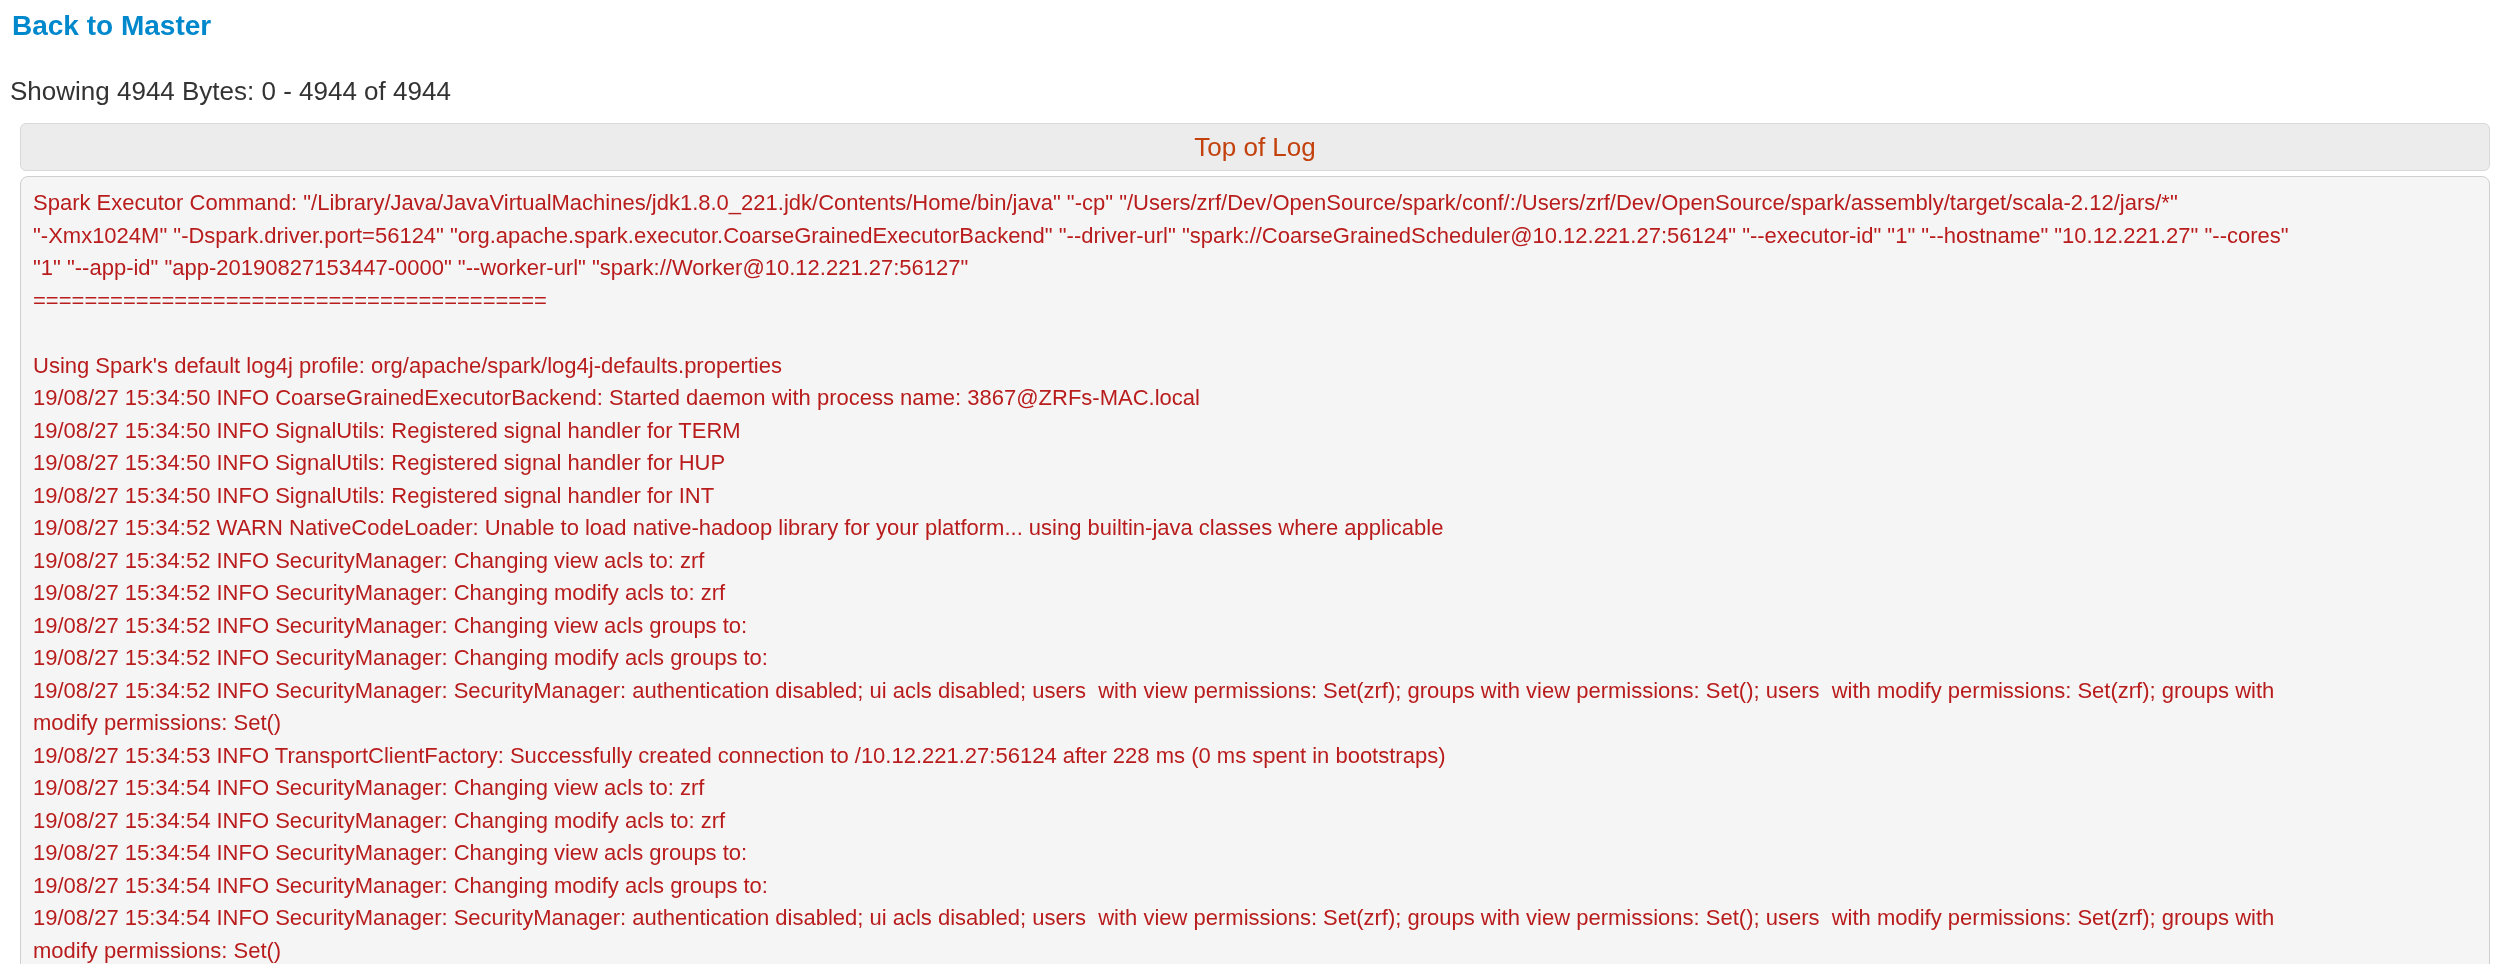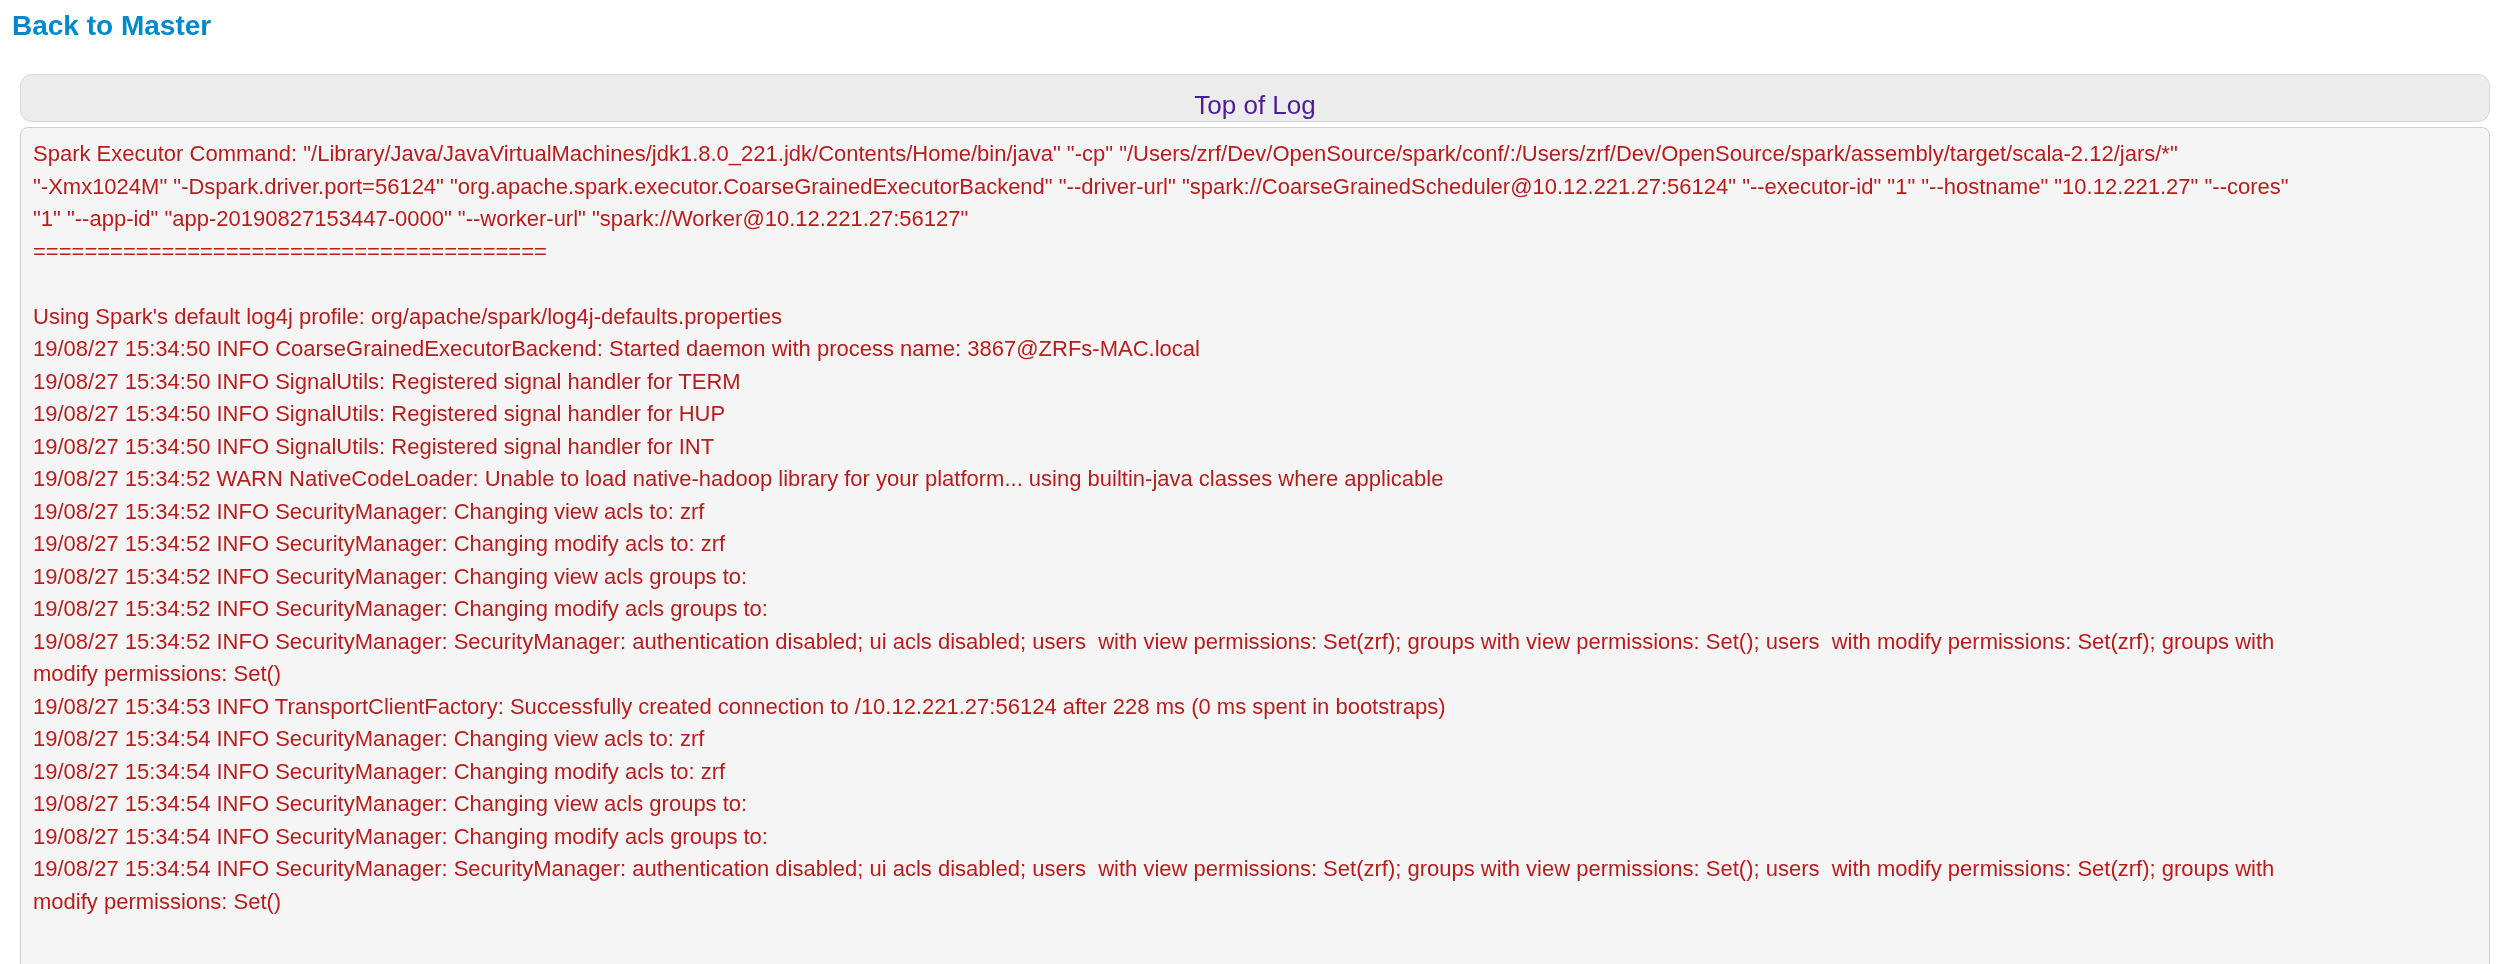--- a/index.html
+++ b/index.html
@@ -6,42 +6,42 @@
     margin: 0;
     padding: 0;
     width: 2510px;
     height: 964px;
     overflow: hidden;
     background: #ffffff;
     font-family: "Liberation Sans", sans-serif;
   }
   .back-link {
     display: inline-block;
-    margin: 10px 0 16px 12px;
+    margin: 10px 0 8px 12px;
     color: #0088cc;
     font-size: 28px;
     font-weight: 600;
     text-decoration: none;
     cursor: pointer;
   }
   .byte-range {
     margin: 26px 0 0 10px;
     color: #333333;
     font-size: 26px;
   }
   .log-header {
     margin: 16px 20px 5px 20px;
     height: 48px;
     background: #ececec;
     border: 1px solid #d9d9d9;
-    border-radius: 12px;
+    border-radius: 6px;
     display: flex;
-    align-items: flex-end;
+    align-items: center;
     justify-content: center;
-    color: #4c1d95;
+    color: #c2410c;
     font-size: 26px;
     cursor: pointer;
     box-sizing: border-box;
   }
   .log-box {
     margin: 0 20px;
     background: #f5f5f5;
     border: 1px solid #cfcfcf;
     border-radius: 8px;
     height: 900px;
@@ -59,20 +59,21 @@
   }
 </style>
 </head>
 <body>
 
 <div>
   <div>
     <a class="back-link">Back to Master</a>
   </div>
 
+  <div class="byte-range">Showing 4944 Bytes: 0 - 4944 of 4944</div>
 
   <div class="log-header">
     <span>Top of Log</span>
   </div>
 
   <div class="log-box">
     <pre class="log-text">Spark Executor Command: "/Library/Java/JavaVirtualMachines/jdk1.8.0_221.jdk/Contents/Home/bin/java" "-cp" "/Users/zrf/Dev/OpenSource/spark/conf/:/Users/zrf/Dev/OpenSource/spark/assembly/target/scala-2.12/jars/*"
 "-Xmx1024M" "-Dspark.driver.port=56124" "org.apache.spark.executor.CoarseGrainedExecutorBackend" "--driver-url" "spark://CoarseGrainedScheduler@10.12.221.27:56124" "--executor-id" "1" "--hostname" "10.12.221.27" "--cores"
 "1" "--app-id" "app-20190827153447-0000" "--worker-url" "spark://Worker@10.12.221.27:56127"
 ========================================

